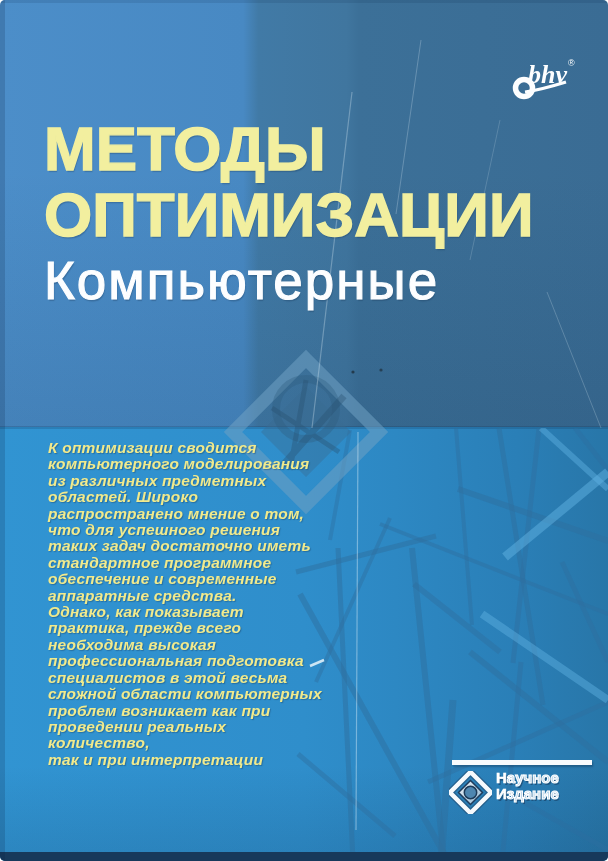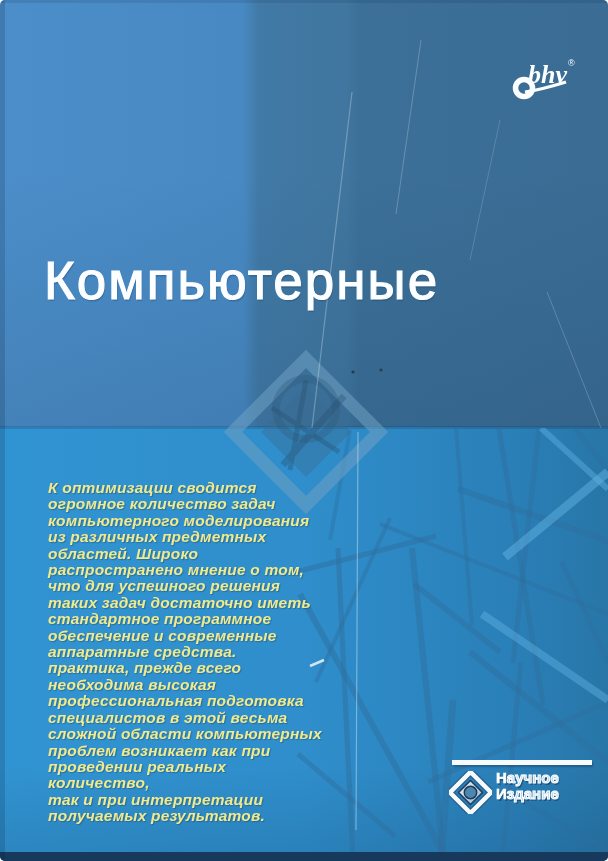--- a/index.html
+++ b/index.html
@@ -36,21 +36,20 @@
     -webkit-text-stroke:1.1px var(--text_white,#fff);
     text-shadow:1px 2px 1px rgba(25,55,90,.30);
     white-space:nowrap;
   }
   .annotation{
     left:48px;top:440px;
     font-size:15.5px;font-weight:700;font-style:italic;line-height:16.4px;
     letter-spacing:.2px;
     color:var(--annotation_yellow,#F1EA8C);
     text-shadow:1px 1px 1px rgba(20,50,80,.35);
-    margin-top:40px;
   }
   .annotation div{white-space:nowrap;}
 
   .bhv-logo{left:498px;top:52px;width:84px;height:52px;}
 
   .badge-bar{
     left:452px;top:760px;width:140px;height:5px;
     background:#F8FBFD;box-shadow:1px 2px 2px rgba(15,40,70,.35);
   }
   .badge-icon{left:449px;top:771px;width:43px;height:43px;}
@@ -170,48 +169,51 @@
   </svg>
 
 
   <svg class="abs bhv-logo" viewBox="0 0 84 52" xmlns="http://www.w3.org/2000/svg">
     <circle cx="26" cy="36" r="8.5" fill="none" stroke="#FDFEFF" stroke-width="5.5"></circle>
     <path d="M27,40 Q42,38 68,30" stroke="#FDFEFF" stroke-width="3" fill="none"></path>
     <text x="30" y="31" font-family="Liberation Serif, serif" font-style="italic" font-weight="700" font-size="26" fill="#FDFEFF">bhv</text>
     <text x="70" y="14" font-size="9" fill="#FDFEFF">®</text>
   </svg>
 
+  <div class="abs title">
+    <div>МЕТОДЫ</div>
+    <div>ОПТИМИЗАЦИИ</div>
+  </div>
 
   <div class="abs subtitle">
     <div>Компьютерные</div>
   </div>
 
   <div class="abs annotation">
 
   <div>К оптимизации сводится</div>
-      <div>огромное количество задач</div>
       <div>компьютерного моделирования</div>
       <div>из различных предметных</div>
       <div>областей. Широко</div>
       <div>распространено мнение о том,</div>
       <div>что для успешного решения</div>
       <div>таких задач достаточно иметь</div>
       <div>стандартное программное</div>
       <div>обеспечение и современные</div>
       <div>аппаратные средства.</div>
+      <div>Однако, как показывает</div>
       <div>практика, прежде всего</div>
       <div>необходима высокая</div>
       <div>профессиональная подготовка</div>
       <div>специалистов в этой весьма</div>
       <div>сложной области компьютерных</div>
       <div>проблем возникает как при</div>
       <div>проведении реальных</div>
       <div>количество,</div>
       <div>так и при интерпретации</div>
-      <div>получаемых результатов.</div>
     </div>
 
   <div class="abs badge-bar"></div>
 
   <svg class="abs badge-icon" viewBox="0 0 43 43" xmlns="http://www.w3.org/2000/svg">
     <defs>
       <linearGradient id="iconGrad" x1="0" y1="0" x2="1" y2="1">
         <stop offset="0" stop-color="#F2F7FB"></stop>
         <stop offset="1" stop-color="#8FB4CF"></stop>
       </linearGradient>

